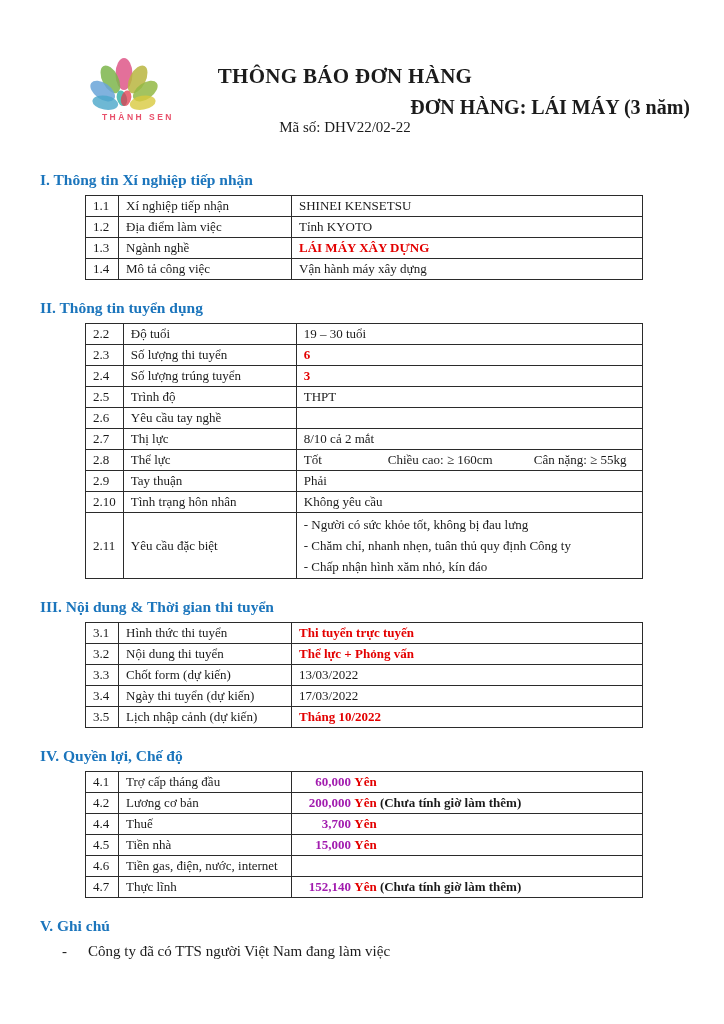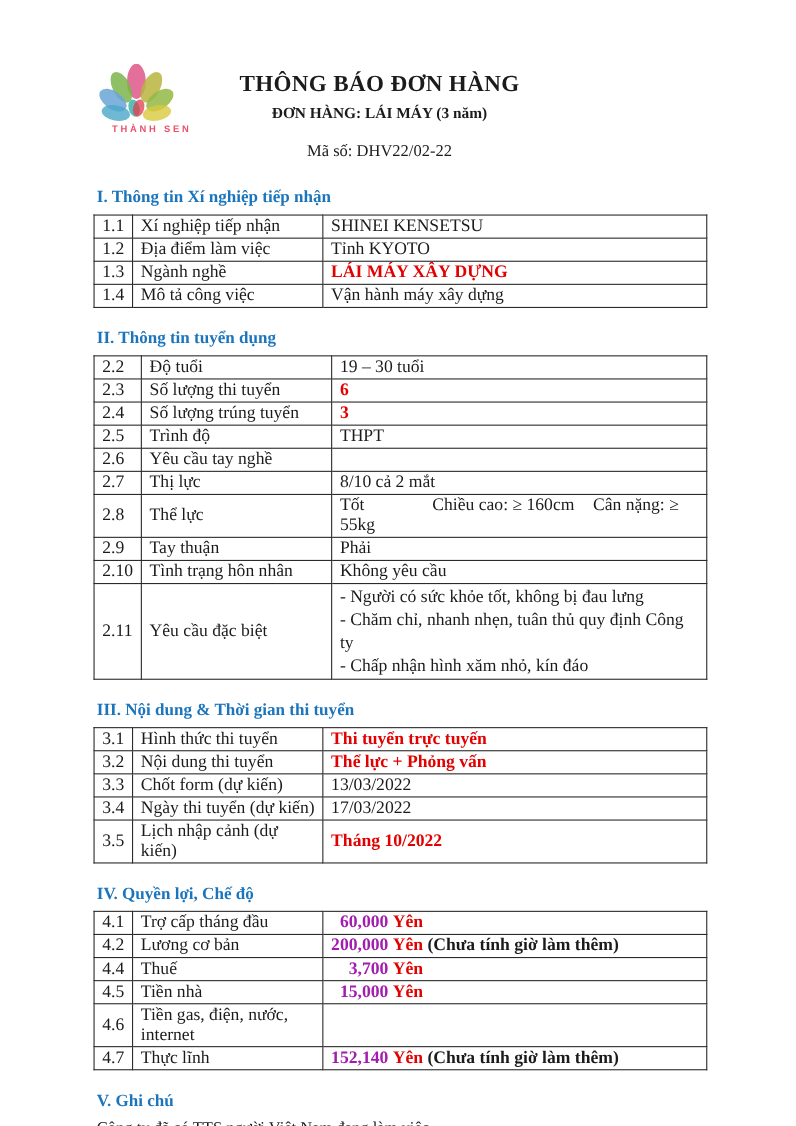--- a/index.html
+++ b/index.html
@@ -21,33 +21,33 @@
     margin-top:2px;
     font-family:"Liberation Sans", sans-serif;
     font-size:8.5px; font-weight:bold; letter-spacing:2.5px;
     color:#e8506b;
   }
   .head-center {
     position:absolute; left:0; right:34px; top:64px;
     text-align:center;
   }
   .doc-title { font-size:21px; font-weight:bold; letter-spacing:0.3px; }
-  .doc-subtitle { margin-top:7px; font-size:14px; font-weight:bold; }
-  .doc-code { margin-top:18px; font-size:15px; }
+  .doc-subtitle { margin-top:7px; font-size:20px; font-weight:bold;text-align:right; }
+  .doc-code { margin-top:0; font-size:15px; }
   
   .section-heading {
-    margin:19px 0 6px 88px;
+    margin:19px 0 6px 40px;
     font-size:15.5px; font-weight:bold;
     color:#1b75bc;
   }
   table.order-table {
     margin-left:85px;
     border-collapse:collapse;
     width:558px;
-    font-size:16px;
+    font-size:13px;
   }
   table.order-table td {
     border:1px solid #2b2b2b;
     padding:1px 7px;
     height:21px;
     vertical-align:middle;
   }
   td.c-no    { width:33px;  padding-left:5px; }
   td.c-label { width:173px; }
   td.c-value { }

